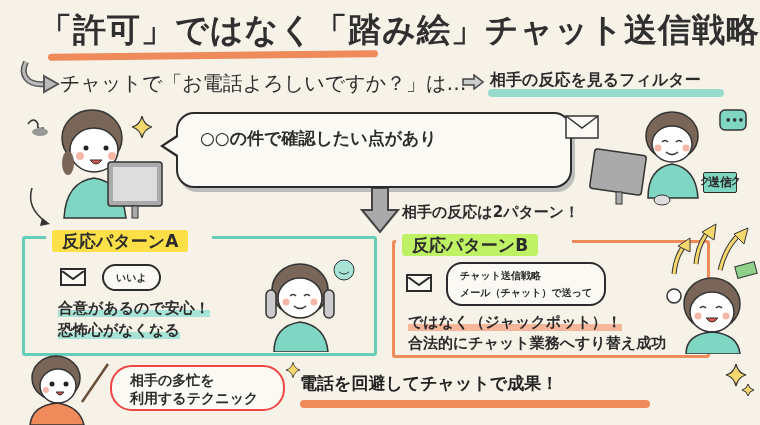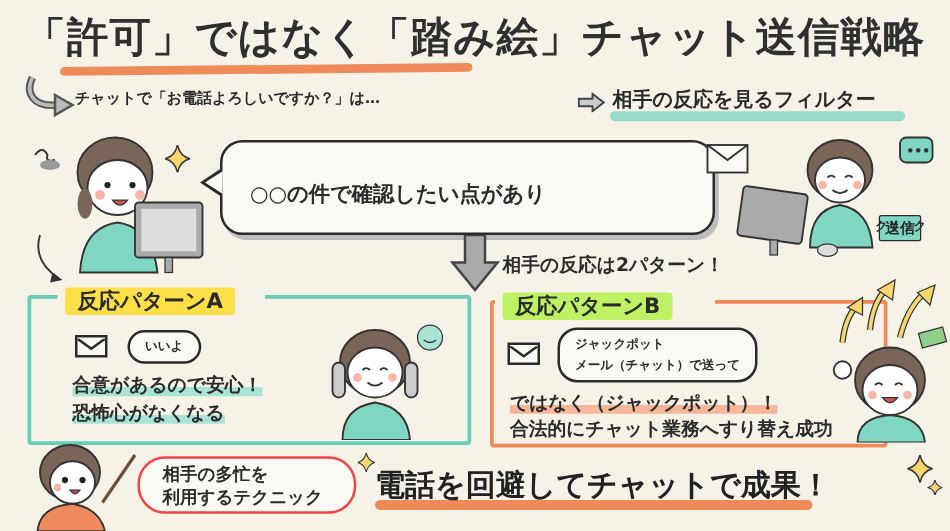--- a/index.html
+++ b/index.html
@@ -5,39 +5,39 @@
   * { box-sizing: border-box; margin: 0; padding: 0; }
   html, body { width: 760px; height: 425px; overflow: hidden; }
   body {
     background: #f6f2e8;
     font-family: "DejaVu Sans", "Liberation Sans", sans-serif;
     color: #2b2b2b;
     position: relative;
   }
   .abs { position: absolute; }
   .title {
-    left: 0; top: 8px; width: 760px; text-align: center;
+    left: 0; top: 8px; width: 760px; text-align: right;
     font-size: 33px; font-weight: bold; letter-spacing: 1px; color: #2f2f2f;
   }
   .title-underline {
     left: 48px; top: 52px; width: 330px; height: 7px;
     background: #ef8a5a; border-radius: 4px; transform: rotate(-0.6deg);
   }
-  .sub-row { left: 60px; top: 70px; font-size: 12px; font-weight: bold; white-space: nowrap; text-align: right; }
+  .sub-row { left: 60px; top: 70px; font-size: 20px; font-weight: normal; white-space: nowrap; text-align: right; }
   .sub-right { left: 490px; top: 70px; font-size: 16px; font-weight: bold; white-space: nowrap; }
   .sub-right-hl {
     left: 488px; top: 89px; width: 236px; height: 8px; background: #7fd6c2;
     border-radius: 4px; opacity: 0.8;
   }
   .curve-arrow { left: 18px; top: 60px; }
   .bubble {
     left: 176px; top: 112px; width: 396px; height: 76px;
     border: 2.5px solid #2b2b2b; border-radius: 18px; background: #fbf9f3;
     box-shadow: 3px 4px 0 #bdbdbd;
-    padding: 28px 0 0 22px; font-size: 17px; font-weight: bold; line-height: 28px;
+    padding: 10px 0 0 22px; font-size: 17px; font-weight: bold; line-height: 28px;
   }
   .bubble-tail {
     left: 160px; top: 134px; width: 0; height: 0;
     border-top: 12px solid transparent; border-bottom: 12px solid transparent;
     border-right: 18px solid #2b2b2b;
   }
   .bubble-tail-inner {
     left: 164px; top: 137px; width: 0; height: 0;
     border-top: 9px solid transparent; border-bottom: 9px solid transparent;
     border-right: 14px solid #fbf9f3;
@@ -68,21 +68,21 @@
   .env { width: 26px; height: 18px; border: 2px solid #2b2b2b; background: #fbf9f3; }
   .small-bubble {
     border: 2px solid #2b2b2b; border-radius: 14px; background: #fbf9f3;
     font-size: 10px; font-weight: bold; padding: 3px 12px; line-height: 17px;
   }
   .hl-text { font-size: 15px; font-weight: bold; line-height: 21px; white-space: nowrap; }
   .mint-hl { background: linear-gradient(transparent 60%, #a7e4d5 60%); }
   .orange-hl { background: linear-gradient(transparent 60%, #f6b699 60%); }
 
   .final {
-    left: 300px; top: 372px; font-size: 24px; font-weight: bold; white-space: nowrap; color: #222;
+    left: 300px; top: 372px; font-size: 17px; font-weight: bold; white-space: nowrap; color: #222;
   }
   .final-underline {
     left: 300px; top: 400px; width: 350px; height: 8px; background: #ef8a5a; border-radius: 4px;
   }
   .tip-bubble {
     left: 110px; top: 365px; width: 175px; height: 46px;
     border: 2px solid #ef4444; border-radius: 22px; background: #fbf9f3;
     font-size: 14px; font-weight: bold; padding: 4px 0 0 18px; line-height: 18px;
   }
   .send-badge {
@@ -189,21 +189,21 @@
 
 <div class="abs boxB"></div>
 <div class="abs boxB-label-mask"></div>
 <div class="abs boxB-label">反応パターンB</div>
 <div class="abs env" style="left:406px;top:274px">
   <svg width="22" height="14" viewBox="0 0 22 14">
       <path d="M0 0 L11 8 L22 0" fill="none" stroke="#2b2b2b" stroke-width="2"></path>
     </svg>
 </div>
 <div class="abs small-bubble" style="left:446px;top:262px;border-radius:16px">
-  <div>ジャックポット</div>
+  <div>チャット送信戦略</div>
   <div>メール（チャット）で送って</div>
 </div>
 <div class="abs hl-text" style="left:408px;top:312px"><span class="orange-hl">ではなく（ジャックポット）！</span></div>
 <div class="abs hl-text" style="left:408px;top:333px"><span>合法的にチャット業務へすり替え成功</span></div>
 <svg class="abs" style="left:656px;top:214px" width="104" height="140" viewBox="0 0 104 140">
   <path d="M18 60 q2 -20 12 -30" fill="none" stroke="#333" stroke-width="5"></path>
     <path d="M18 60 q2 -20 12 -30" fill="none" stroke="#f5d76e" stroke-width="3"></path>
   <polygon points="22,32 34,24 34,38" fill="#f5d76e" stroke="#333"></polygon>
   <path d="M40 50 q2 -22 14 -34" fill="none" stroke="#333" stroke-width="5"></path>
     <path d="M40 50 q2 -22 14 -34" fill="none" stroke="#f5d76e" stroke-width="3"></path>

